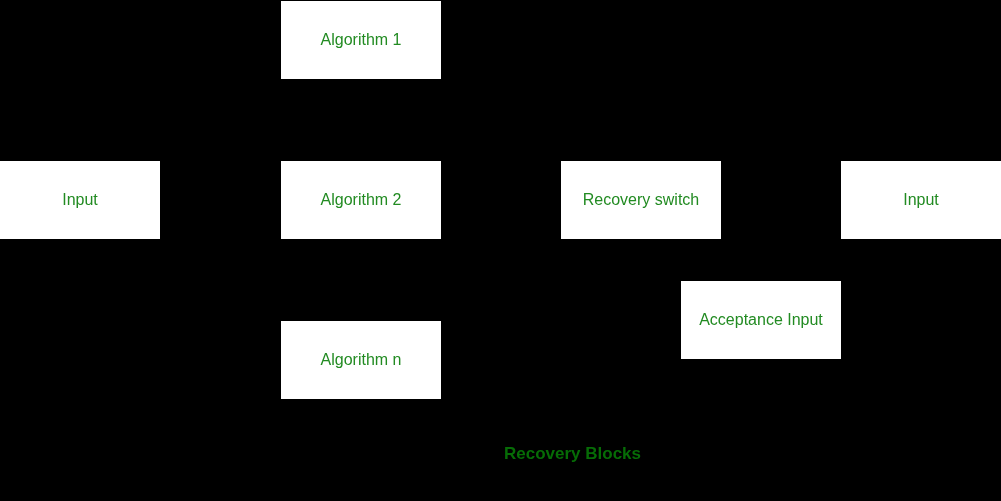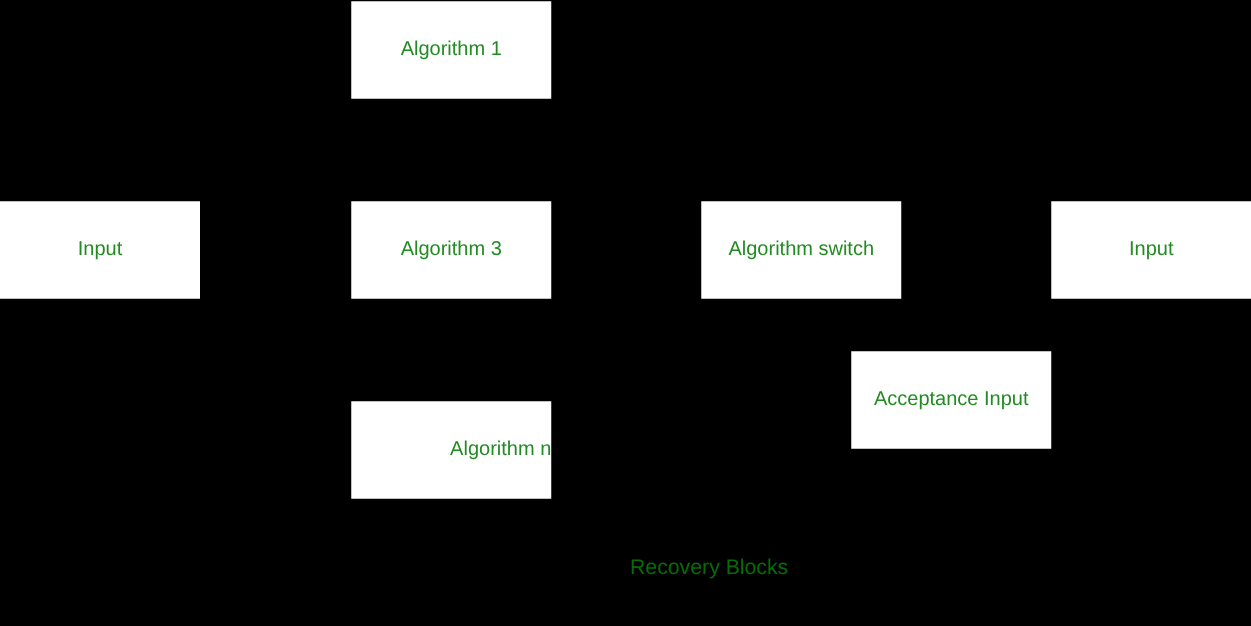--- a/index.html
+++ b/index.html
@@ -34,49 +34,49 @@
     line-height: 1;
     white-space: nowrap;
   }
   
   .node-alg1   { left: 281px; top: 1px; align-items: center; }
   .node-input  { left: 0px;   top: 161px; }
   .node-alg2   { left: 281px; top: 161px; }
   .node-switch { left: 561px; top: 161px; }
   .node-output { left: 841px; top: 161px; }
   .node-accept { left: 681px; top: 281px; }
-  .node-algn   { left: 281px; top: 321px; justify-content: flex-end; }
+  .node-algn   { left: 281px; top: 321px; }
   .caption {
     position: absolute;
     left: 504px; top: 444px;
     color: var(--caption-text);
     font-size: 17px;
-    font-weight: normal;
+    font-weight: bold;
     white-space: nowrap;
   }
 </style>
 </head>
 <body>
 
 <div class="canvas">
 
   <div class="node node-alg1">
     <span class="node-label">Algorithm 1</span>
   </div>
 
   <div class="node node-input">
     <span class="node-label">Input</span>
   </div>
 
   <div class="node node-alg2">
-    <span class="node-label">Algorithm 3</span>
+    <span class="node-label">Algorithm 2</span>
   </div>
 
   <div class="node node-switch">
-    <span class="node-label">Algorithm switch</span>
+    <span class="node-label">Recovery switch</span>
   </div>
 
   <div class="node node-output">
     <span class="node-label">Input</span>
   </div>
 
   <div class="node node-accept">
     <span class="node-label">Acceptance Input</span>
   </div>
 

